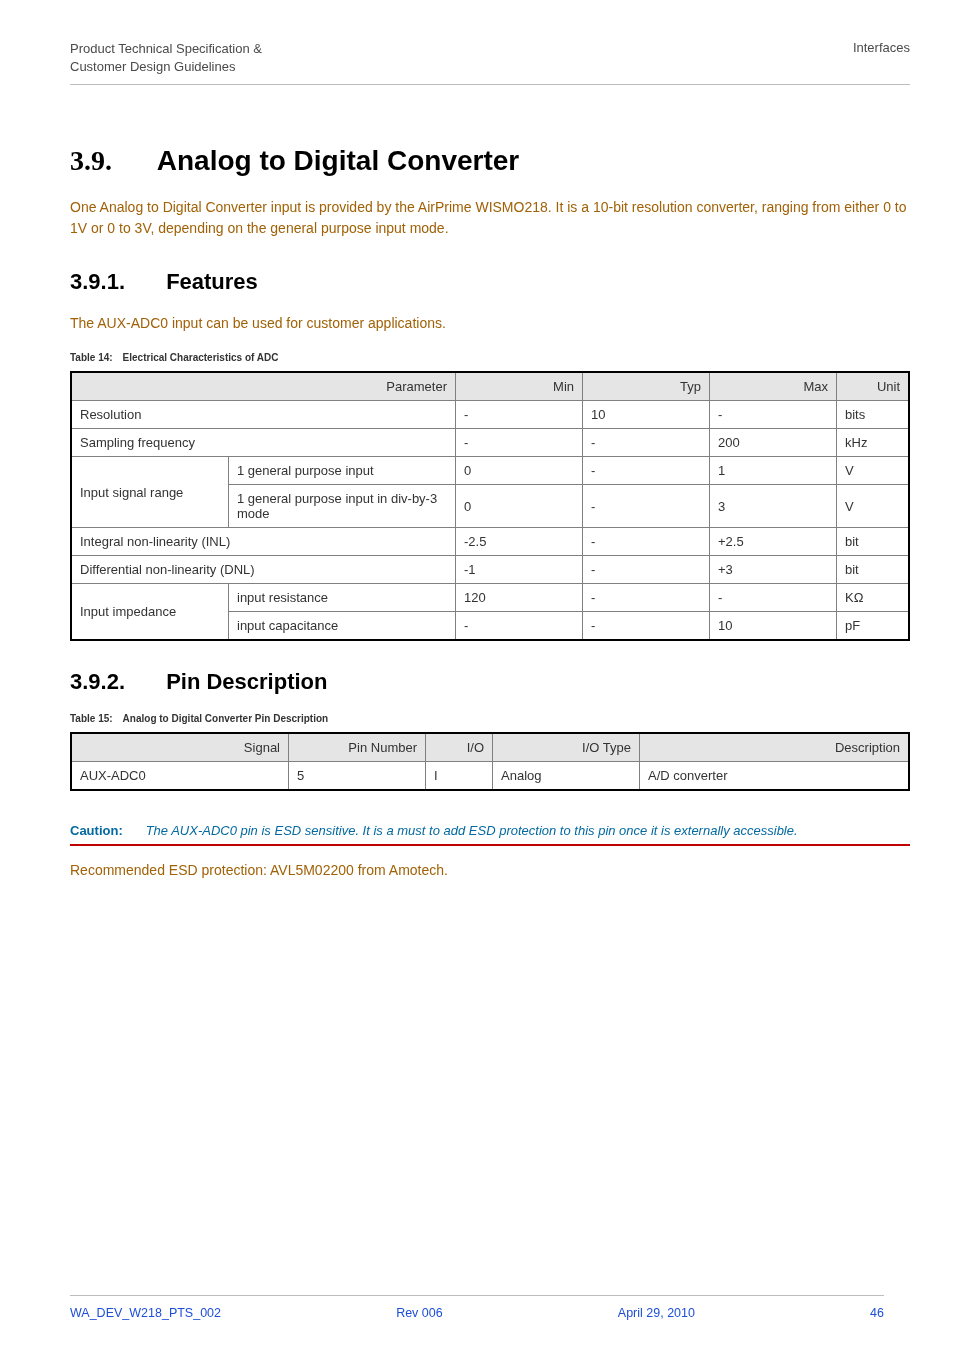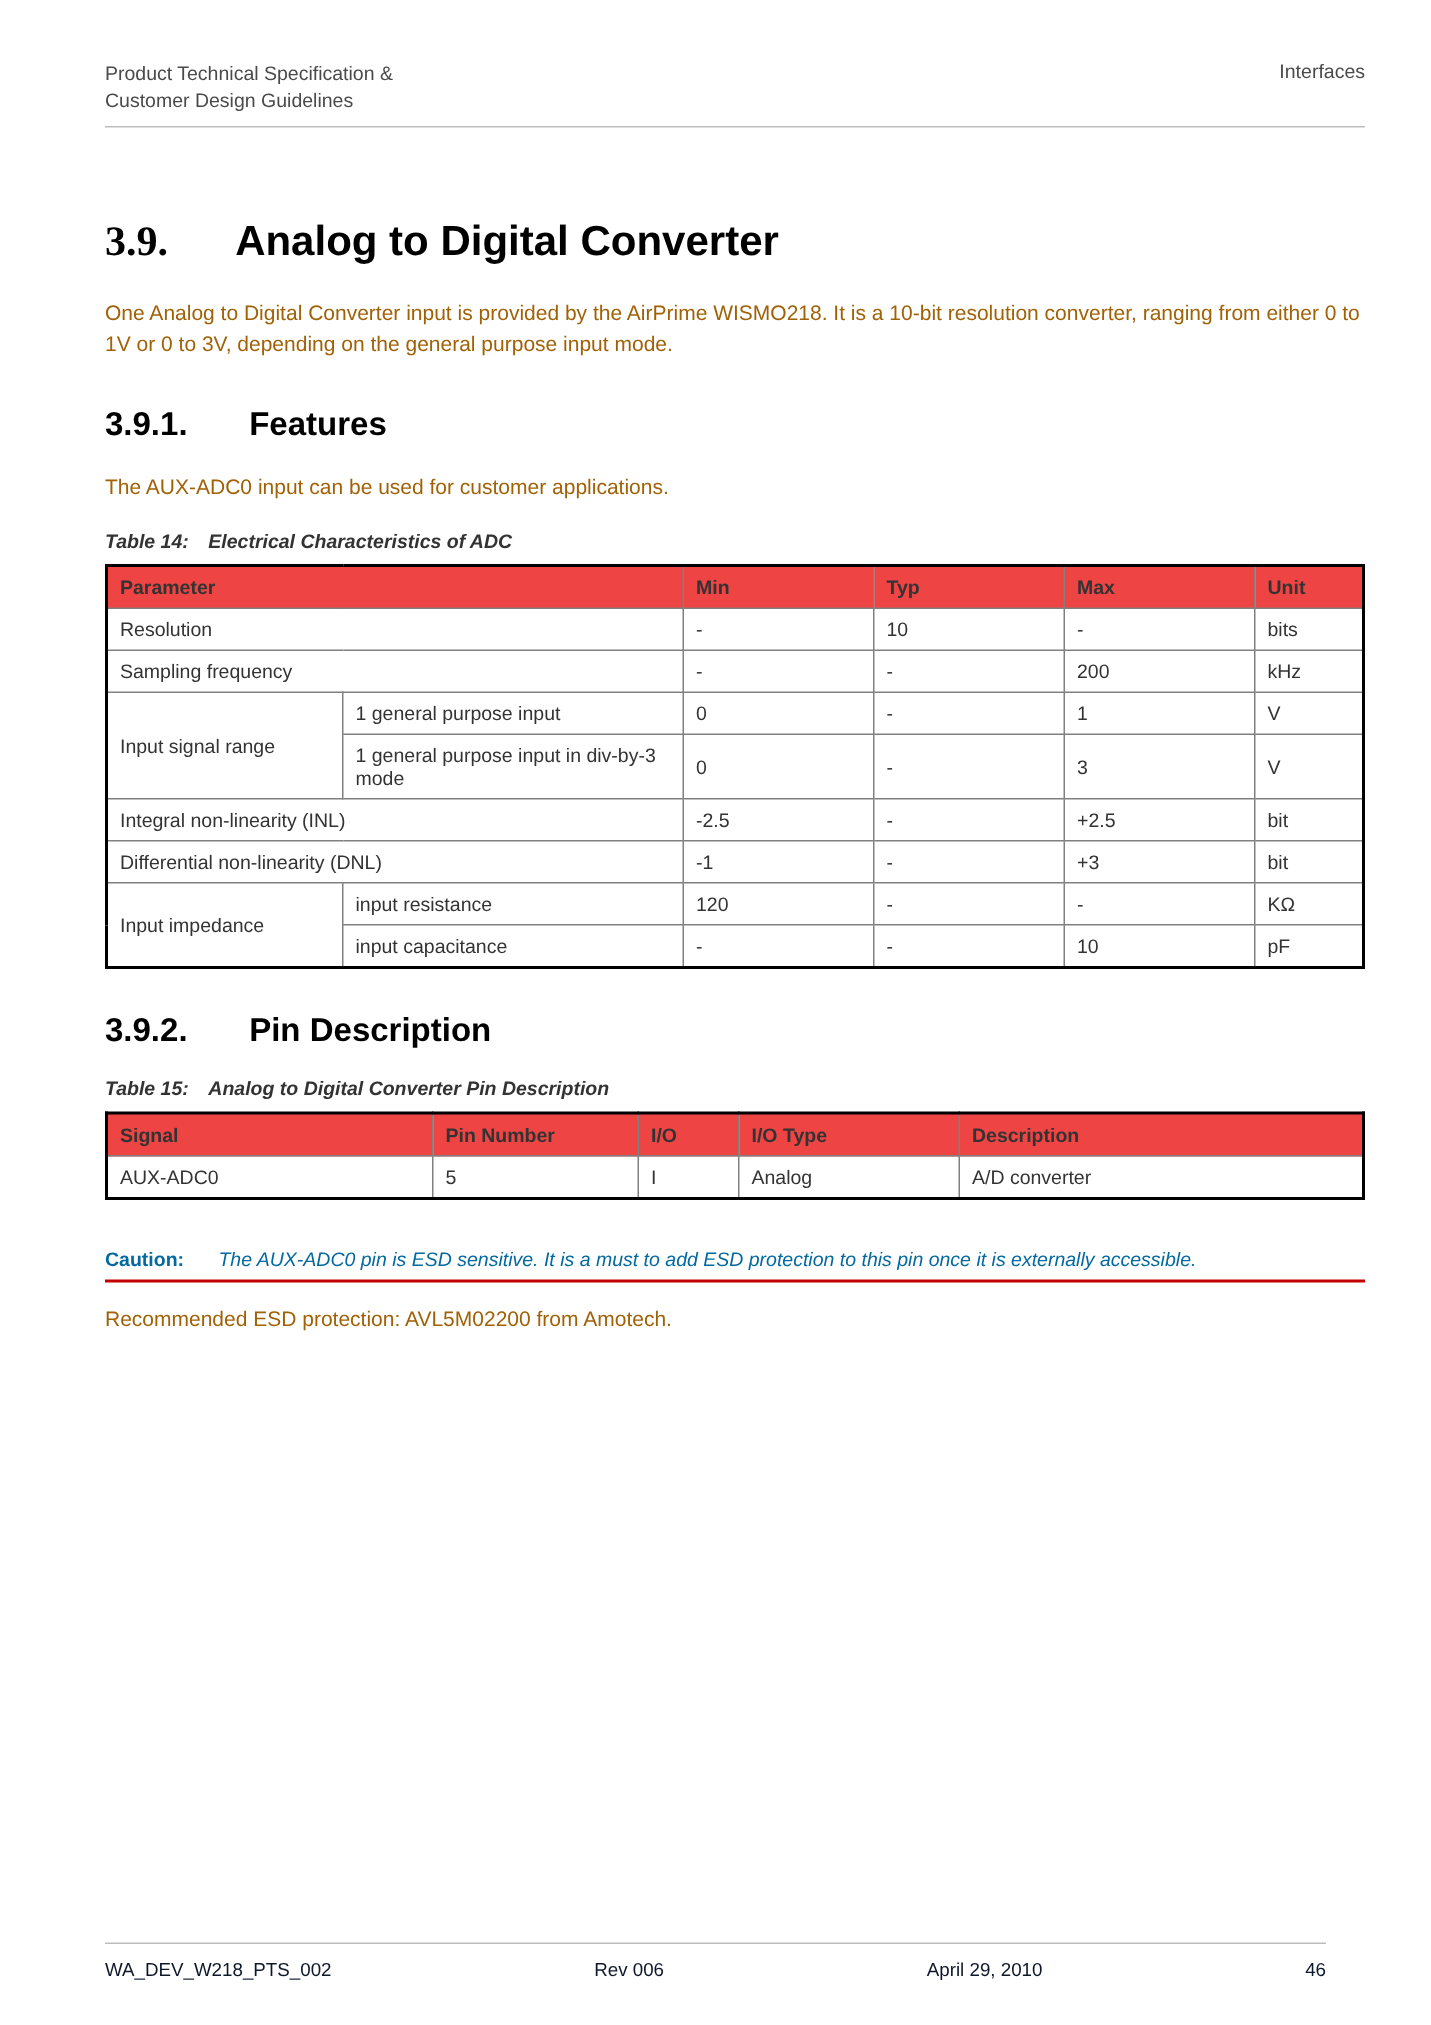--- a/index.html
+++ b/index.html
@@ -50,42 +50,42 @@
   h2.subsection-title {
     font-size: 22px;
     font-weight: bold;
     margin: 10px 0 18px 0;
   }
   h2.subsection-title .num {
     display: inline-block;
     min-width: 90px;
   }
   p.table-caption {
-    font-size: 13px;
+    font-size: 10px;
     font-weight: bold;
     color: #333;
     margin: 18px 0 8px 0;
-    font-style: italic;
   }
   table.spec {
     width: 100%;
     border-collapse: collapse;
     font-size: 13px;
     color: #333;
     margin-bottom: 28px;
   }
   table.spec th, table.spec td {
     border: 1px solid #808080;
     padding: 6px 8px;
     text-align: left;
     vertical-align: middle;
   }
   table.spec th {
-    background: #ef4444;
-    font-weight: bold;
+    background: #e5e5e5;
+    font-weight: normal;
+    text-align: right;
   }
   
   table.spec {
     border: 2px solid #000;
   }
   .caution-block {
     border-bottom: 2px solid #c00000;
     padding: 4px 0 6px 0;
     margin: 6px 0 14px 0;
     font-size: 13px;
@@ -106,21 +106,21 @@
   .footer-row {
     position: absolute;
     bottom: 30px;
     left: 70px;
     right: 70px;
     border-top: 1px solid #bdbdbd;
     padding-top: 10px;
     display: flex;
     justify-content: space-between;
     font-size: 12.5px;
-    color: #0f172a;
+    color: #1d4ed8;
   }
 </style>
 </head>
 <body>
 
 <div class="page">
 
   <div class="header-row">
     <div class="header-left">
       <div>Product Technical Specification &amp;</div>

